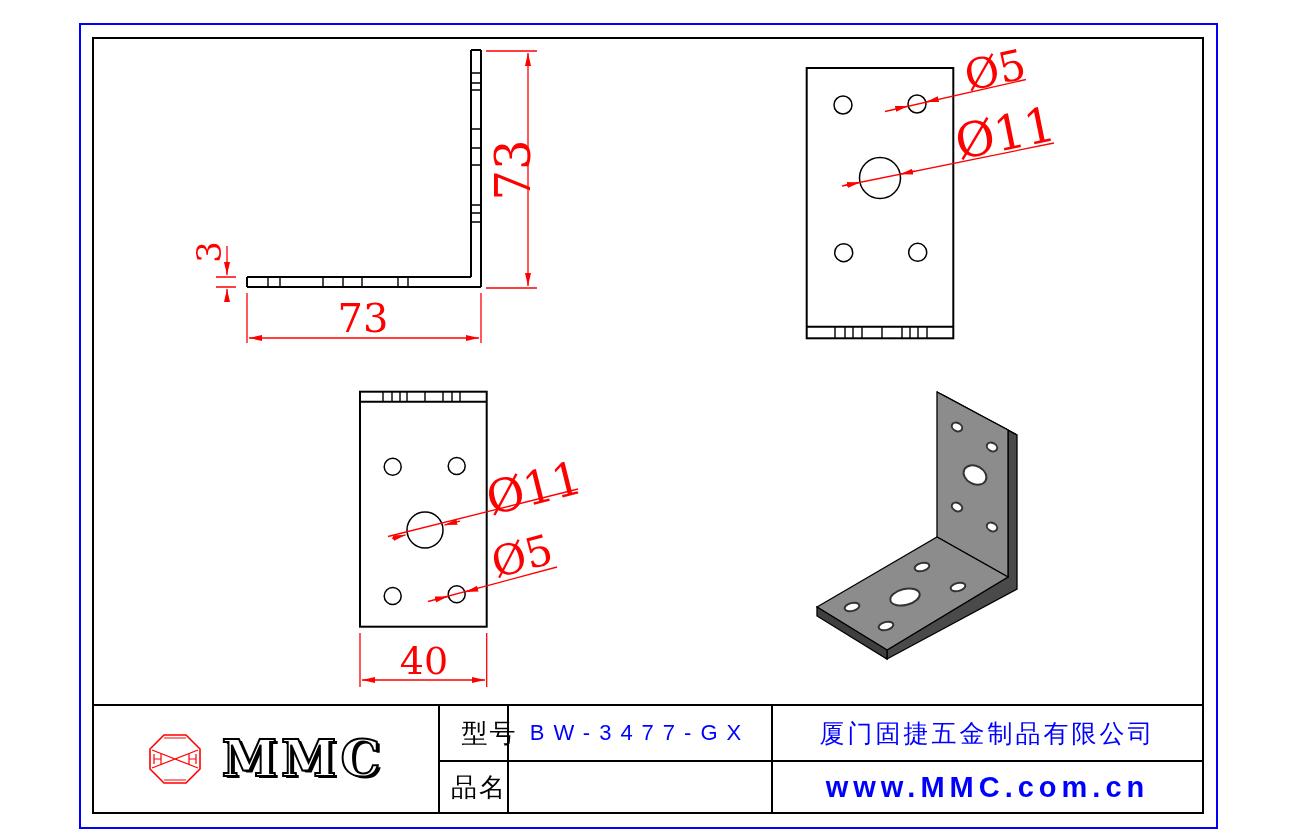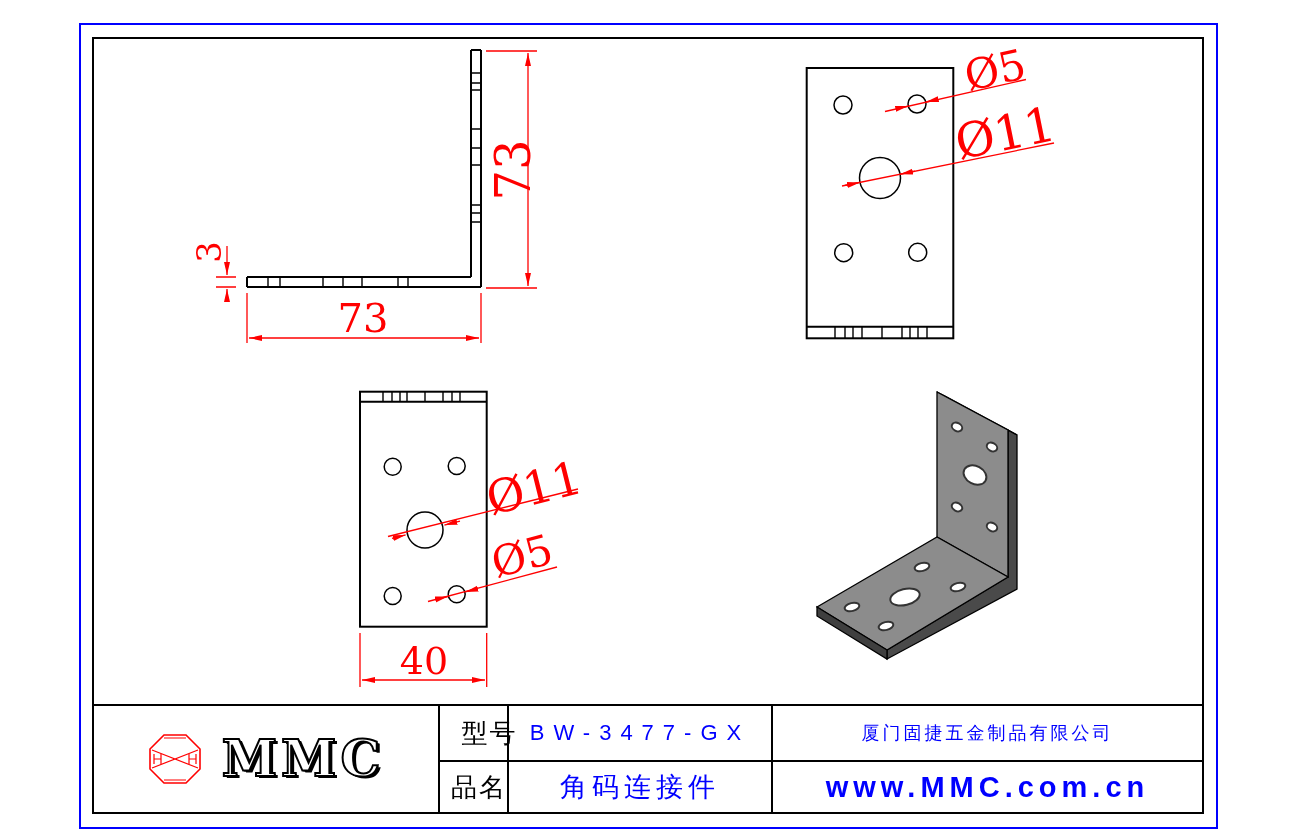--- a/index.html
+++ b/index.html
@@ -5,21 +5,21 @@
   html,body{margin:0;padding:0;background:#fff;}
   #canvas{position:relative;width:1300px;height:840px;background:#ffffff;overflow:hidden;
           font-family:"Liberation Sans",sans-serif;}
   svg text{font-family:"DejaVu Serif",serif;}
   .red-dim{fill:#ff0000;}
   .cell{position:absolute;display:flex;align-items:center;justify-content:center;box-sizing:border-box;}
   .lbl{color:#000;font-size:26px;letter-spacing:2px;}
   .val{color:#0000ff;}
   .model-val{font-size:22px;letter-spacing:9px;}
   .prod-val{font-size:27px;letter-spacing:5px;}
-  .company-val{font-size:18px;letter-spacing:3px;}
+  .company-val{font-size:25px;letter-spacing:3px;}
   .web-val{font-size:29px;letter-spacing:5px;font-weight:bold;}
   .logo-wrap{position:absolute;left:93px;top:705px;width:346px;height:108px;
              display:flex;align-items:center;justify-content:center;gap:20px;}
   .logo-text{font-family:"DejaVu Serif",serif;font-weight:bold;font-size:50px;color:#ffffff;
              -webkit-text-stroke:2px #000;text-shadow:3px 2px 0 #000,1px 1px 0 #000;
              letter-spacing:4px;line-height:1;}
 </style>
 </head>
 <body>
 
@@ -143,16 +143,15 @@
       <path d="M41,21 V31 M48,21 V31 M41,26 H48" stroke-width="1.2"></path>
     </g>
   </svg>
   <div class="logo-text">MMC</div>
 </div>
 
 <div class="cell lbl" style="left:456px;top:706px;width:67px;height:54px;">型号</div>
 <div class="cell val model-val" style="left:509px;top:706px;width:262px;height:54px;">BW-3477-GX</div>
 <div class="cell val company-val" style="left:773px;top:706px;width:429px;height:54px;">厦门固捷五金制品有限公司</div>
 <div class="cell lbl" style="left:440px;top:762px;width:78px;height:50px;">品名</div>
-<div class="cell val prod-val" style="left:509px;top:762px;width:262px;height:50px;">角码连接件</div>
 <div class="cell val web-val" style="left:773px;top:762px;width:429px;height:50px;">www.MMC.com.cn</div>
 
 </div>
 
 </body></html>

